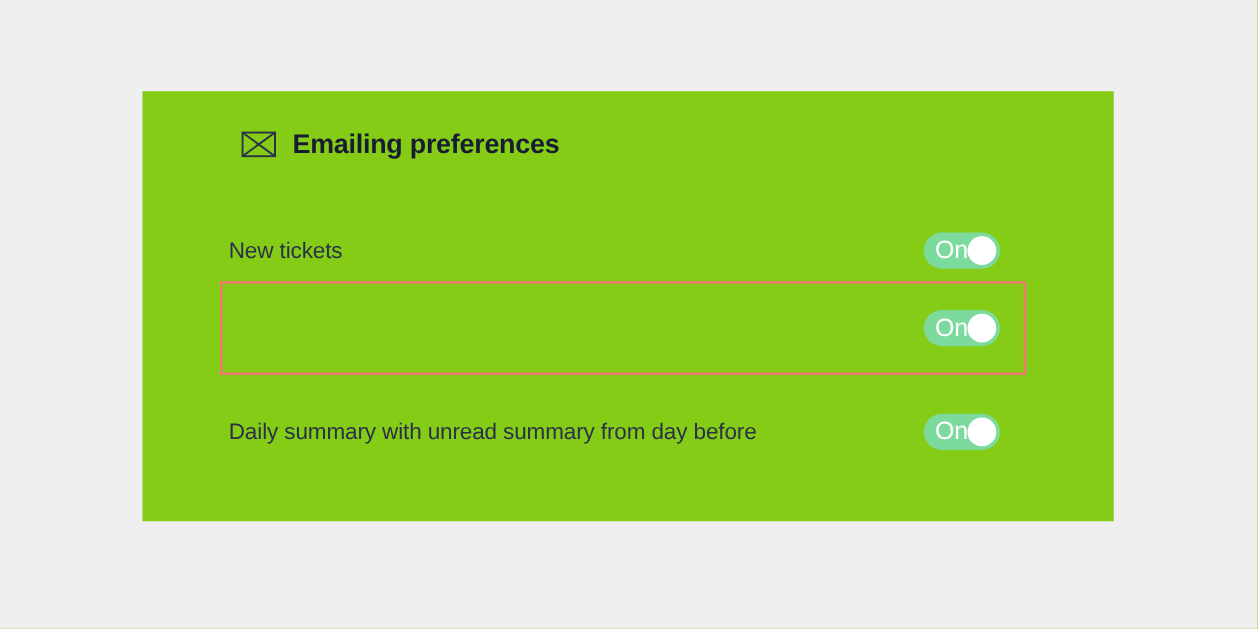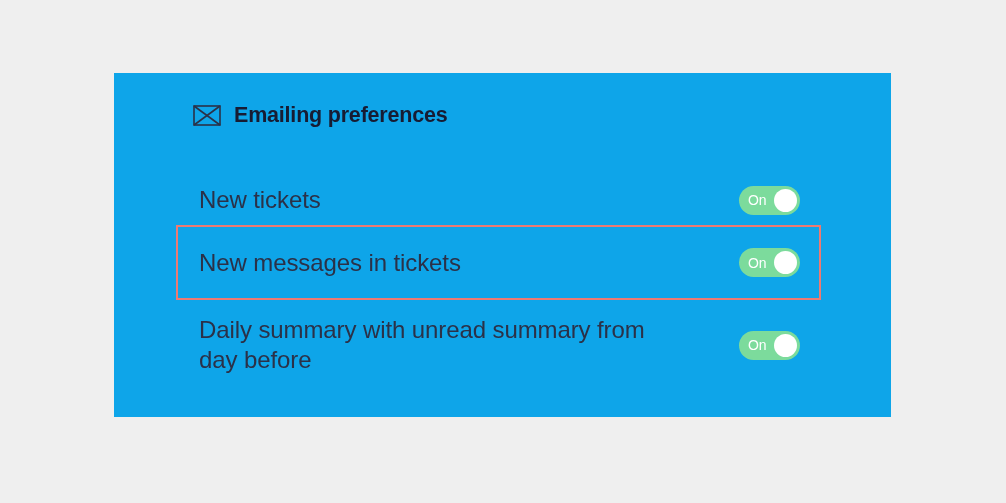--- a/index.html
+++ b/index.html
@@ -16,21 +16,21 @@
     overflow: hidden;
   }
 
   
   .card {
     position: absolute;
     left: 114px;
     top: 73px;
     width: 777px;
     height: 344px;
-    background: #0ea5e9;
+    background: #84cc16;
   }
 
   
   .card-header {
     position: absolute;
     left: 79px;
     top: 30px;
     display: flex;
     align-items: center;
     gap: 13px;
@@ -67,22 +67,22 @@
     display: flex;
     align-items: center;
   }
 
   .pref-row-1 { top: 105px; height: 44px; }
   .pref-row-2 { top: 152px; height: 75px; }
   .pref-row-3 { top: 237px; height: 70px; }
 
   .pref-label {
     position: absolute;
-    left: 85px;
-    font-size: 24px;
+    left: 69px;
+    font-size: 18px;
     color: #2b3148;
     line-height: 30px;
     letter-spacing: -0.1px;
   }
 
   .pref-label.wrap {
     width: 470px;
     white-space: normal;
   }
 
@@ -95,21 +95,21 @@
     border-radius: 15px;
     background: #7cdb9c;
     display: flex;
     align-items: center;
     justify-content: flex-start;
     cursor: pointer;
   }
 
   .toggle-text {
     color: #ffffff;
-    font-size: 14px;
+    font-size: 20px;
     line-height: 1;
     margin-left: 9px;
     letter-spacing: -0.1px;
     user-select: none;
   }
 
   .toggle-knob {
     position: absolute;
     right: 3px;
     top: 3px;
@@ -148,21 +148,20 @@
 
     <div class="pref-row pref-row-1">
       <span class="pref-label">New tickets</span>
       <div class="toggle" role="switch" aria-checked="true">
         <span class="toggle-text">On</span>
         <span class="toggle-knob"></span>
       </div>
     </div>
 
     <div class="pref-row pref-row-2">
-      <span class="pref-label">New messages in tickets</span>
       <div class="toggle" role="switch" aria-checked="true">
         <span class="toggle-text">On</span>
         <span class="toggle-knob"></span>
       </div>
     </div>
 
     <div class="pref-row pref-row-3">
       <span class="pref-label wrap">Daily summary with unread summary from day before</span>
       <div class="toggle" role="switch" aria-checked="true">
         <span class="toggle-text">On</span>

